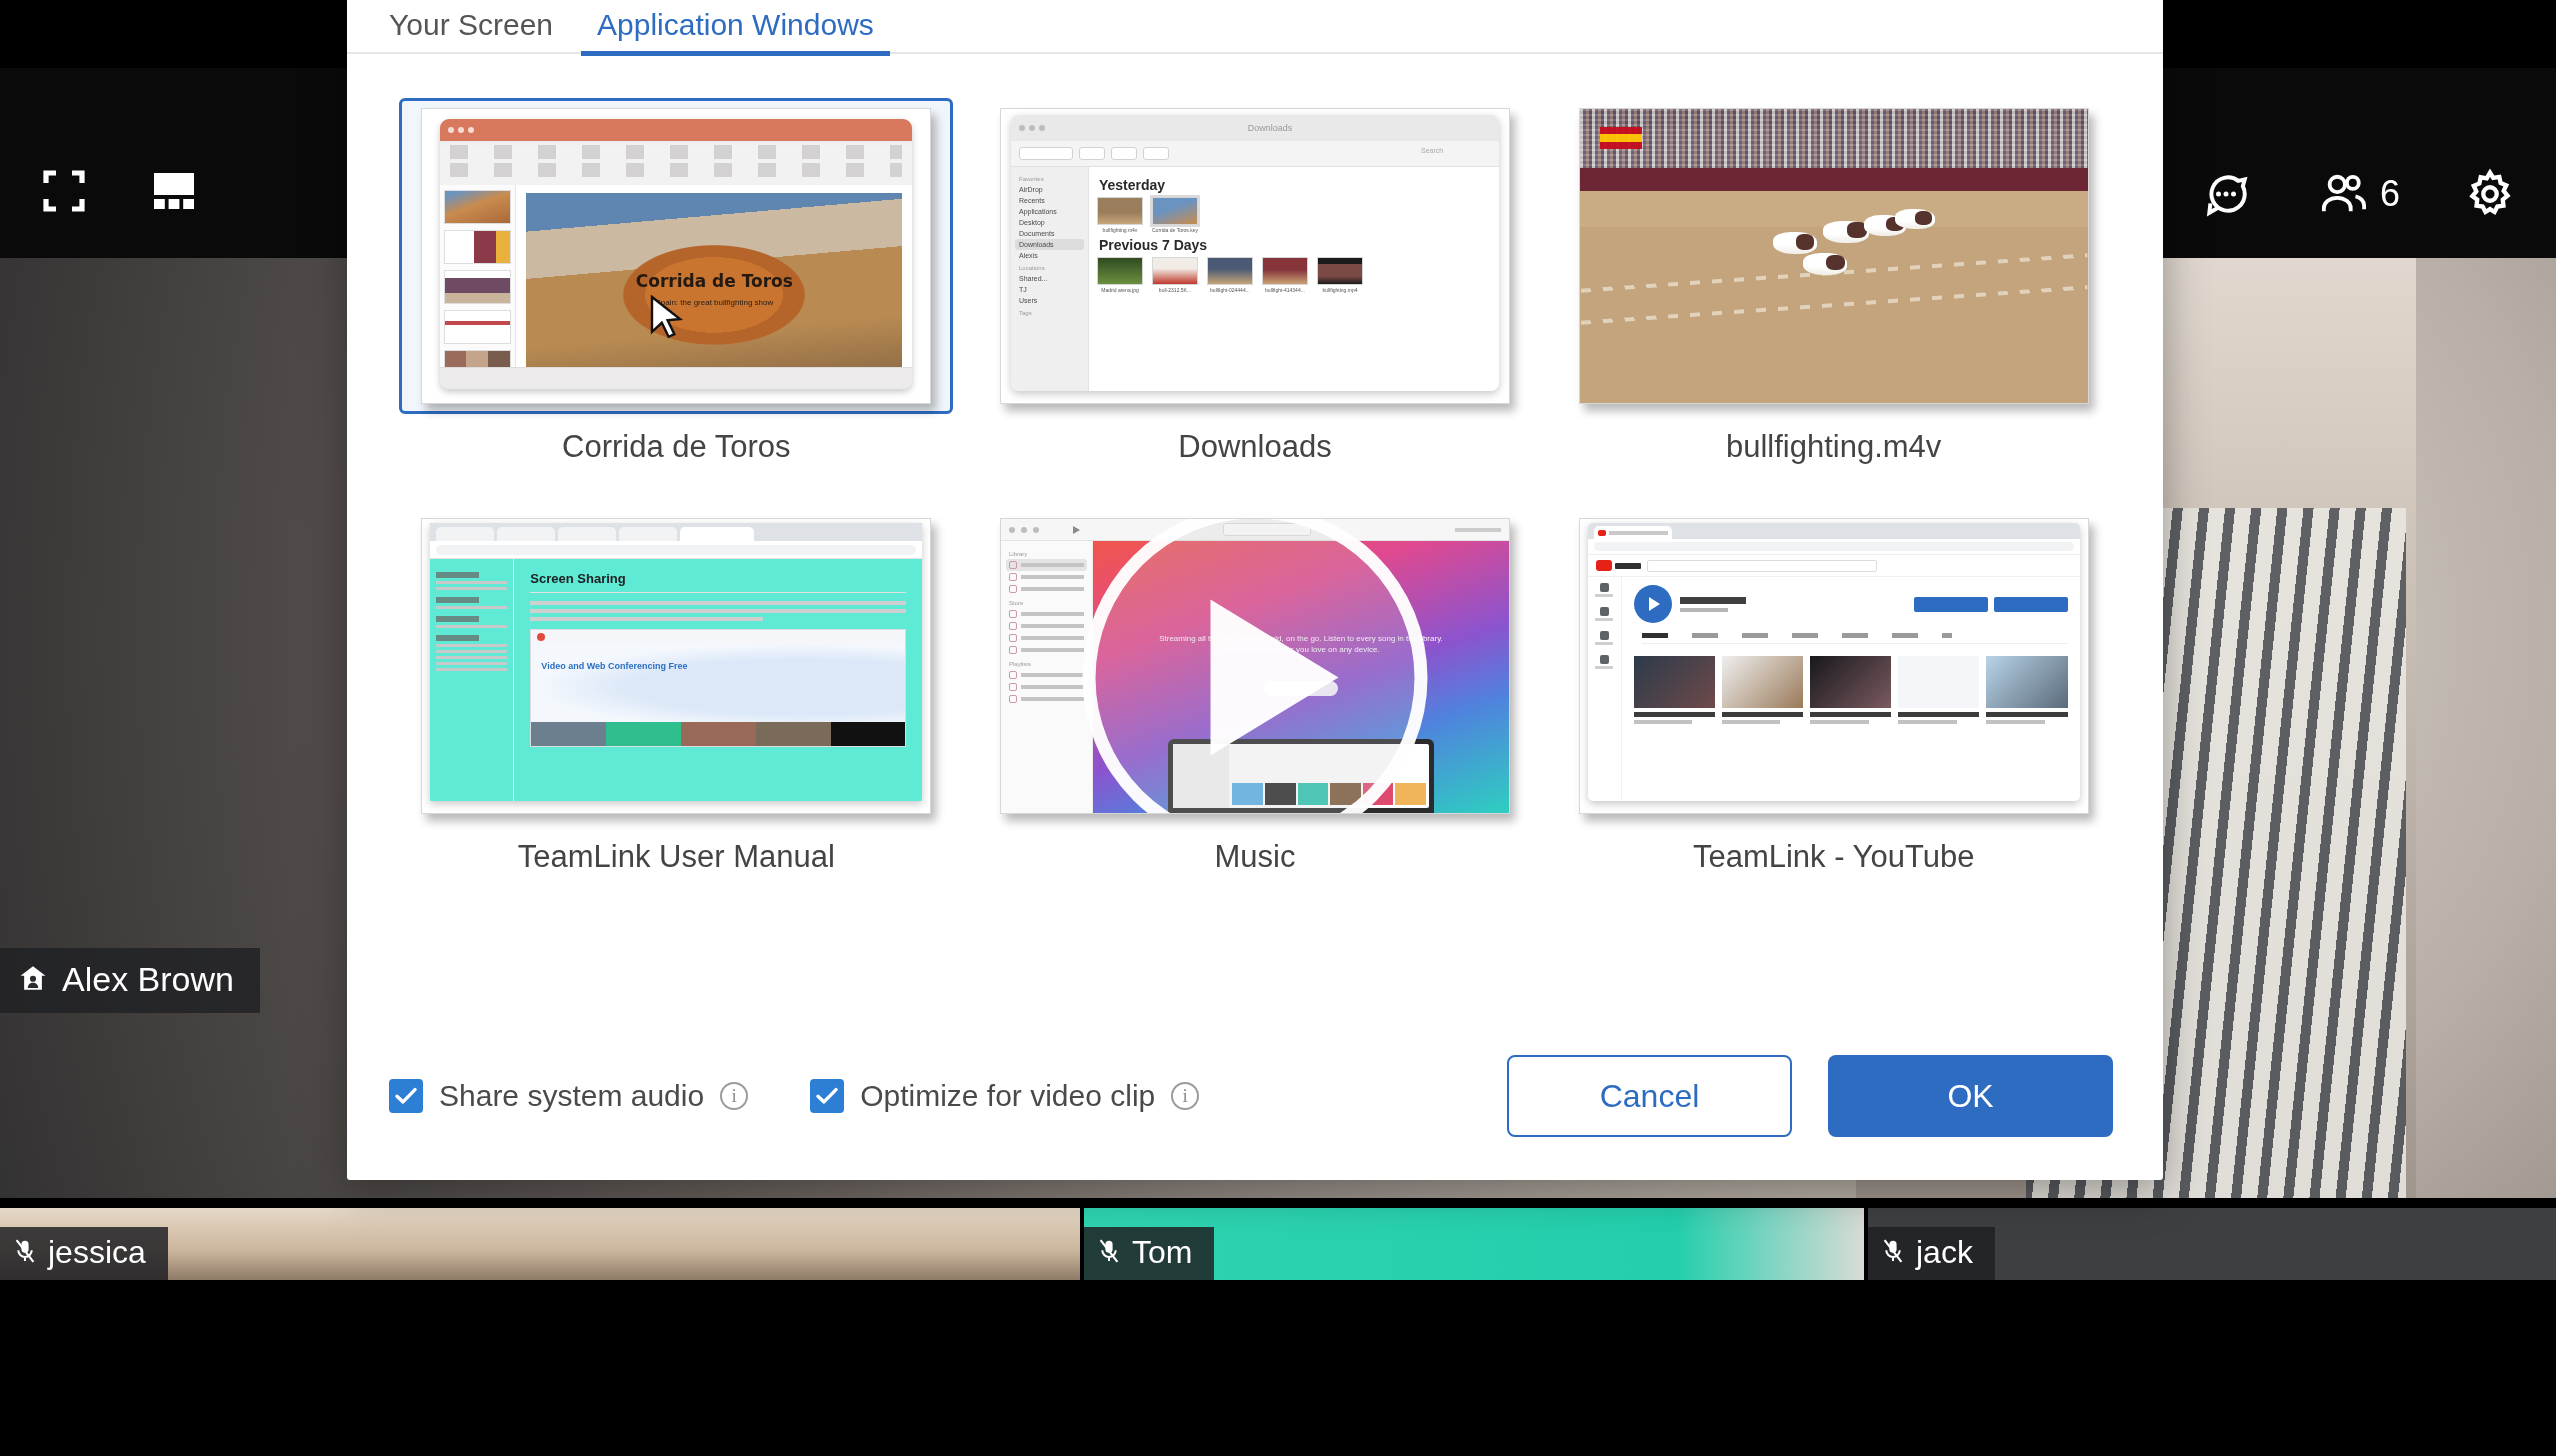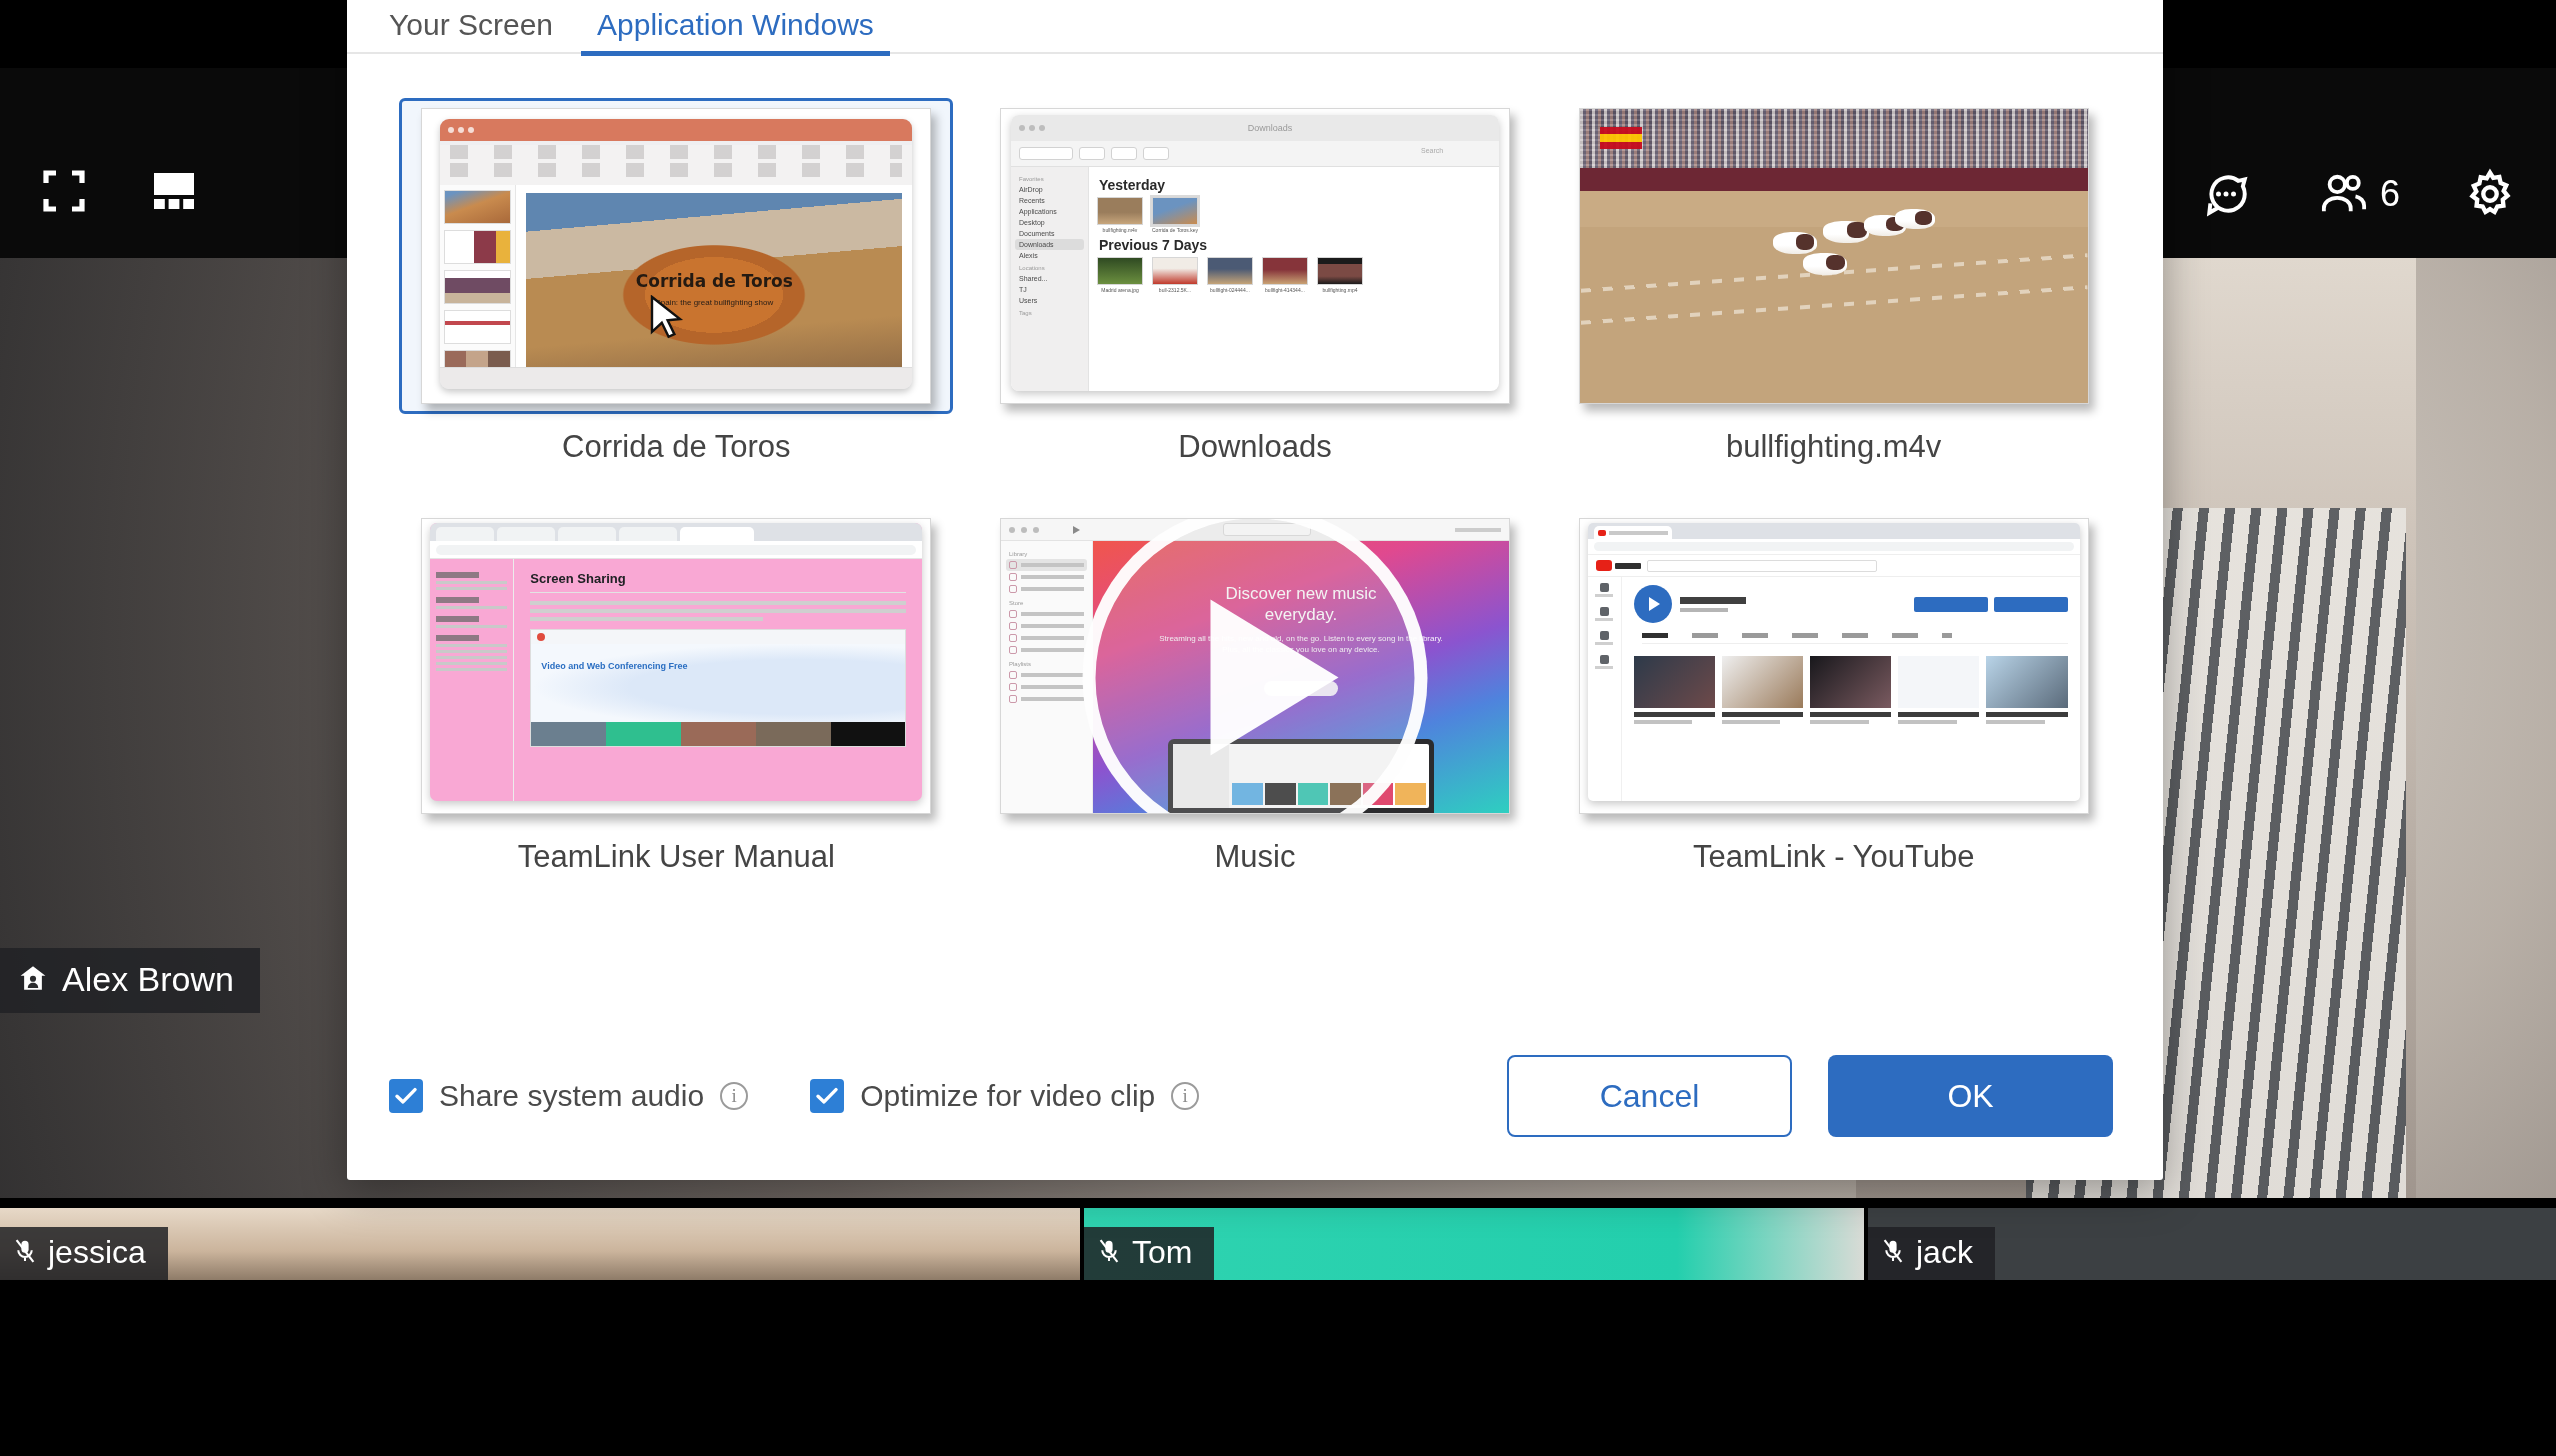--- a/index.html
+++ b/index.html
@@ -224,22 +224,22 @@
   .bf-dash { position:absolute; left:0; right:0; top:55%; height:4px;
      background: repeating-linear-gradient(90deg,#efe6d8 0 10px, transparent 10px 22px); opacity:.7;
      transform: rotate(-4deg); }
   .bf-dash2 { top: 66%; }
   .bull { position:absolute; border-radius:40% 45% 40% 45%;
      background: linear-gradient(180deg,#fff 0 60%, #f0ece6 100%); }
   .bull::after { content:""; position:absolute; left:52%; top:8%; width:42%; height:70%;
      background:#55322c; border-radius:40%; }
 
   
-  .br-win { position:absolute; inset:4px 8px 12px 8px; background:#f9a8d4;
-            box-shadow:0 3px 8px rgba(0,0,0,.22); overflow:hidden; border-radius:7px; }
+  .br-win { position:absolute; inset:4px 8px 12px 8px; background:#5eead4;
+            box-shadow:0 3px 8px rgba(0,0,0,.22); overflow:hidden; border-radius:1px; }
   .br-tabs { height:18px; background:#dee1e6; display:flex; align-items:flex-end; gap:3px; padding:0 6px; }
   .br-tab { height:14px; width:58px; background:#f1f3f4; border-radius:5px 5px 0 0; }
   .br-tab.act { background:#fff; width:74px; }
   .br-url { height:18px; background:#fff; border-bottom:1px solid #e4e4e4;
             display:flex; align-items:center; gap:4px; padding:0 6px; }
   .br-urlbar { flex:1; height:10px; background:#f1f3f4; border-radius:6px; }
   .br-body { position:absolute; left:0; right:0; top:36px; bottom:0; display:flex; }
   .br-side { width:84px; border-right:1px solid #ececec; padding:6px 6px; }
   .br-h { height:6px; background:#6a6a6a; margin:7px 0 3px 0; width:60%; opacity:.75; }
   .br-l { height:3px; background:#c9c9c9; margin:3px 0; }
@@ -726,24 +726,20 @@
                 <div class="mu-i">
                     <span class="mu-sq"></span>
                     <span class="mu-tx"></span>
                   </div>
                 <div class="mu-i">
                     <span class="mu-sq"></span>
                     <span class="mu-tx"></span>
                   </div>
               </div>
               <div class="mu-main">
-                <div class="mu-h1">
-                  <div>Discover new music</div>
-                  <div>everyday.</div>
-                </div>
                 <div class="mu-p">Streaming all the hits, new and old, on the go. Listen to every song in the library. Plus, all the classics you love on any device.</div>
                 <div class="mu-btn"></div>
                 <div class="mu-mac">
                   <div class="mu-screen">
                     <div class="mu-scr-side"></div>
                     <div class="mu-albums">
                       <i style="background:#5ab0e8"></i>
                         <i style="background:#2b2b2b"></i>
                       <i style="background:#2ec6b0"></i>
                         <i style="background:#7a5a3a"></i>

